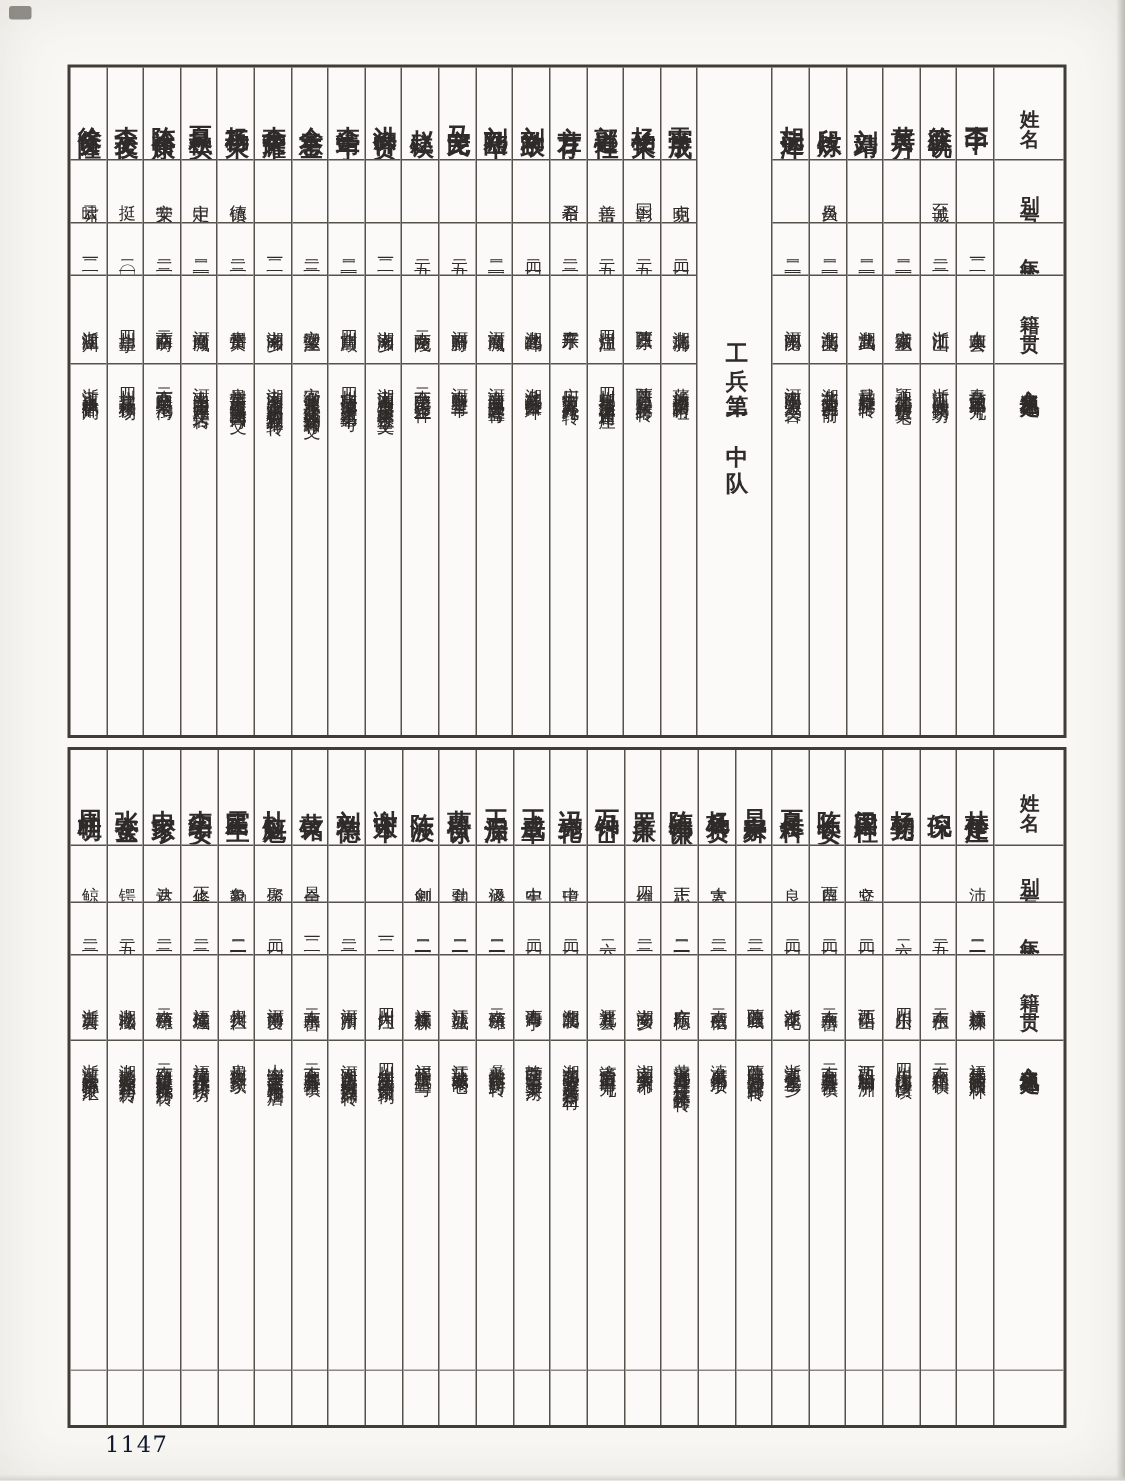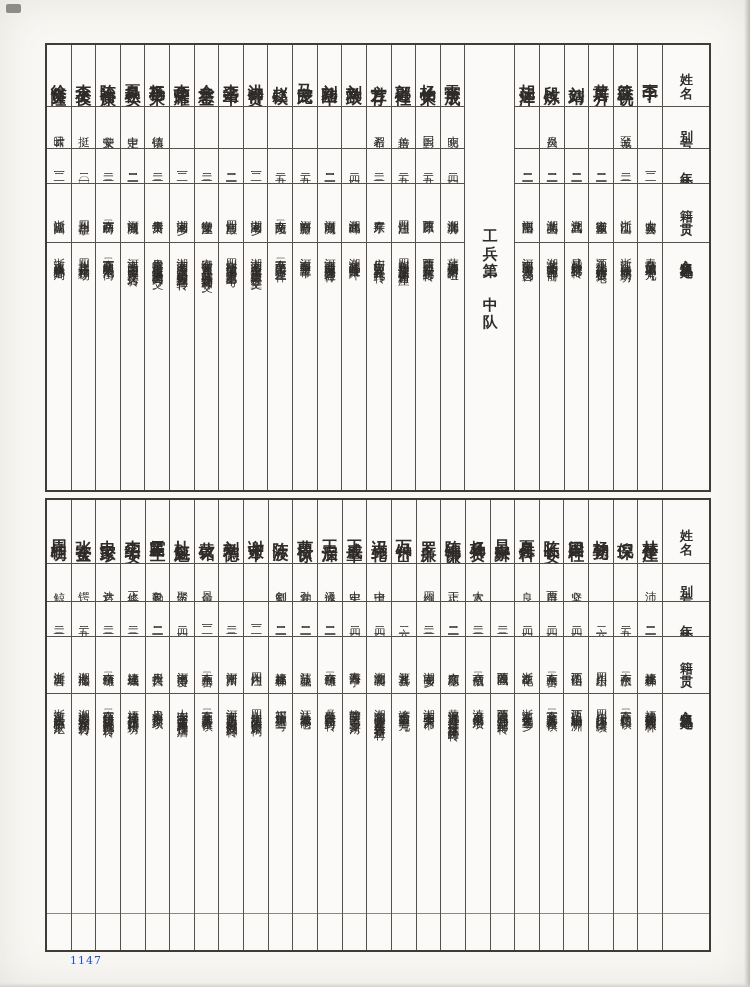--- a/index.html
+++ b/index.html
@@ -50,22 +50,22 @@
   .small{font-size:11.5px;line-height:13px;letter-spacing:1px;}
   .cell.addr .vtext{max-height:calc(100% - 10px);letter-spacing:1.5px;}
   .section-label{font-size:15px;font-weight:bold;letter-spacing:17px;}
 
   .hlabel{font-size:13px;font-weight:bold;}
   .hl-name,.hl-native{letter-spacing:13px;}
   .hl-alias{letter-spacing:8px;}
   .hl-age{letter-spacing:4px;}
   .hl-addr{letter-spacing:26px;}
 
-  .page-number{position:absolute;left:70px;top:954px;font-size:11px;
-    letter-spacing:1px;color:#1d4ed8;font-family:"DejaVu Serif",serif;}
+  .page-number{position:absolute;left:70px;top:954px;font-size:15px;
+    letter-spacing:1px;color:#0f172a;font-family:"DejaVu Serif",serif;}
 </style>
 </head>
 <body>
 
 <div class="page">
   <div class="corner-mark"></div>
   <div class="edge-right"></div>
   <div class="edge-bottom"></div>
 
   <div class="tbl tbl-top" id="table-top">

